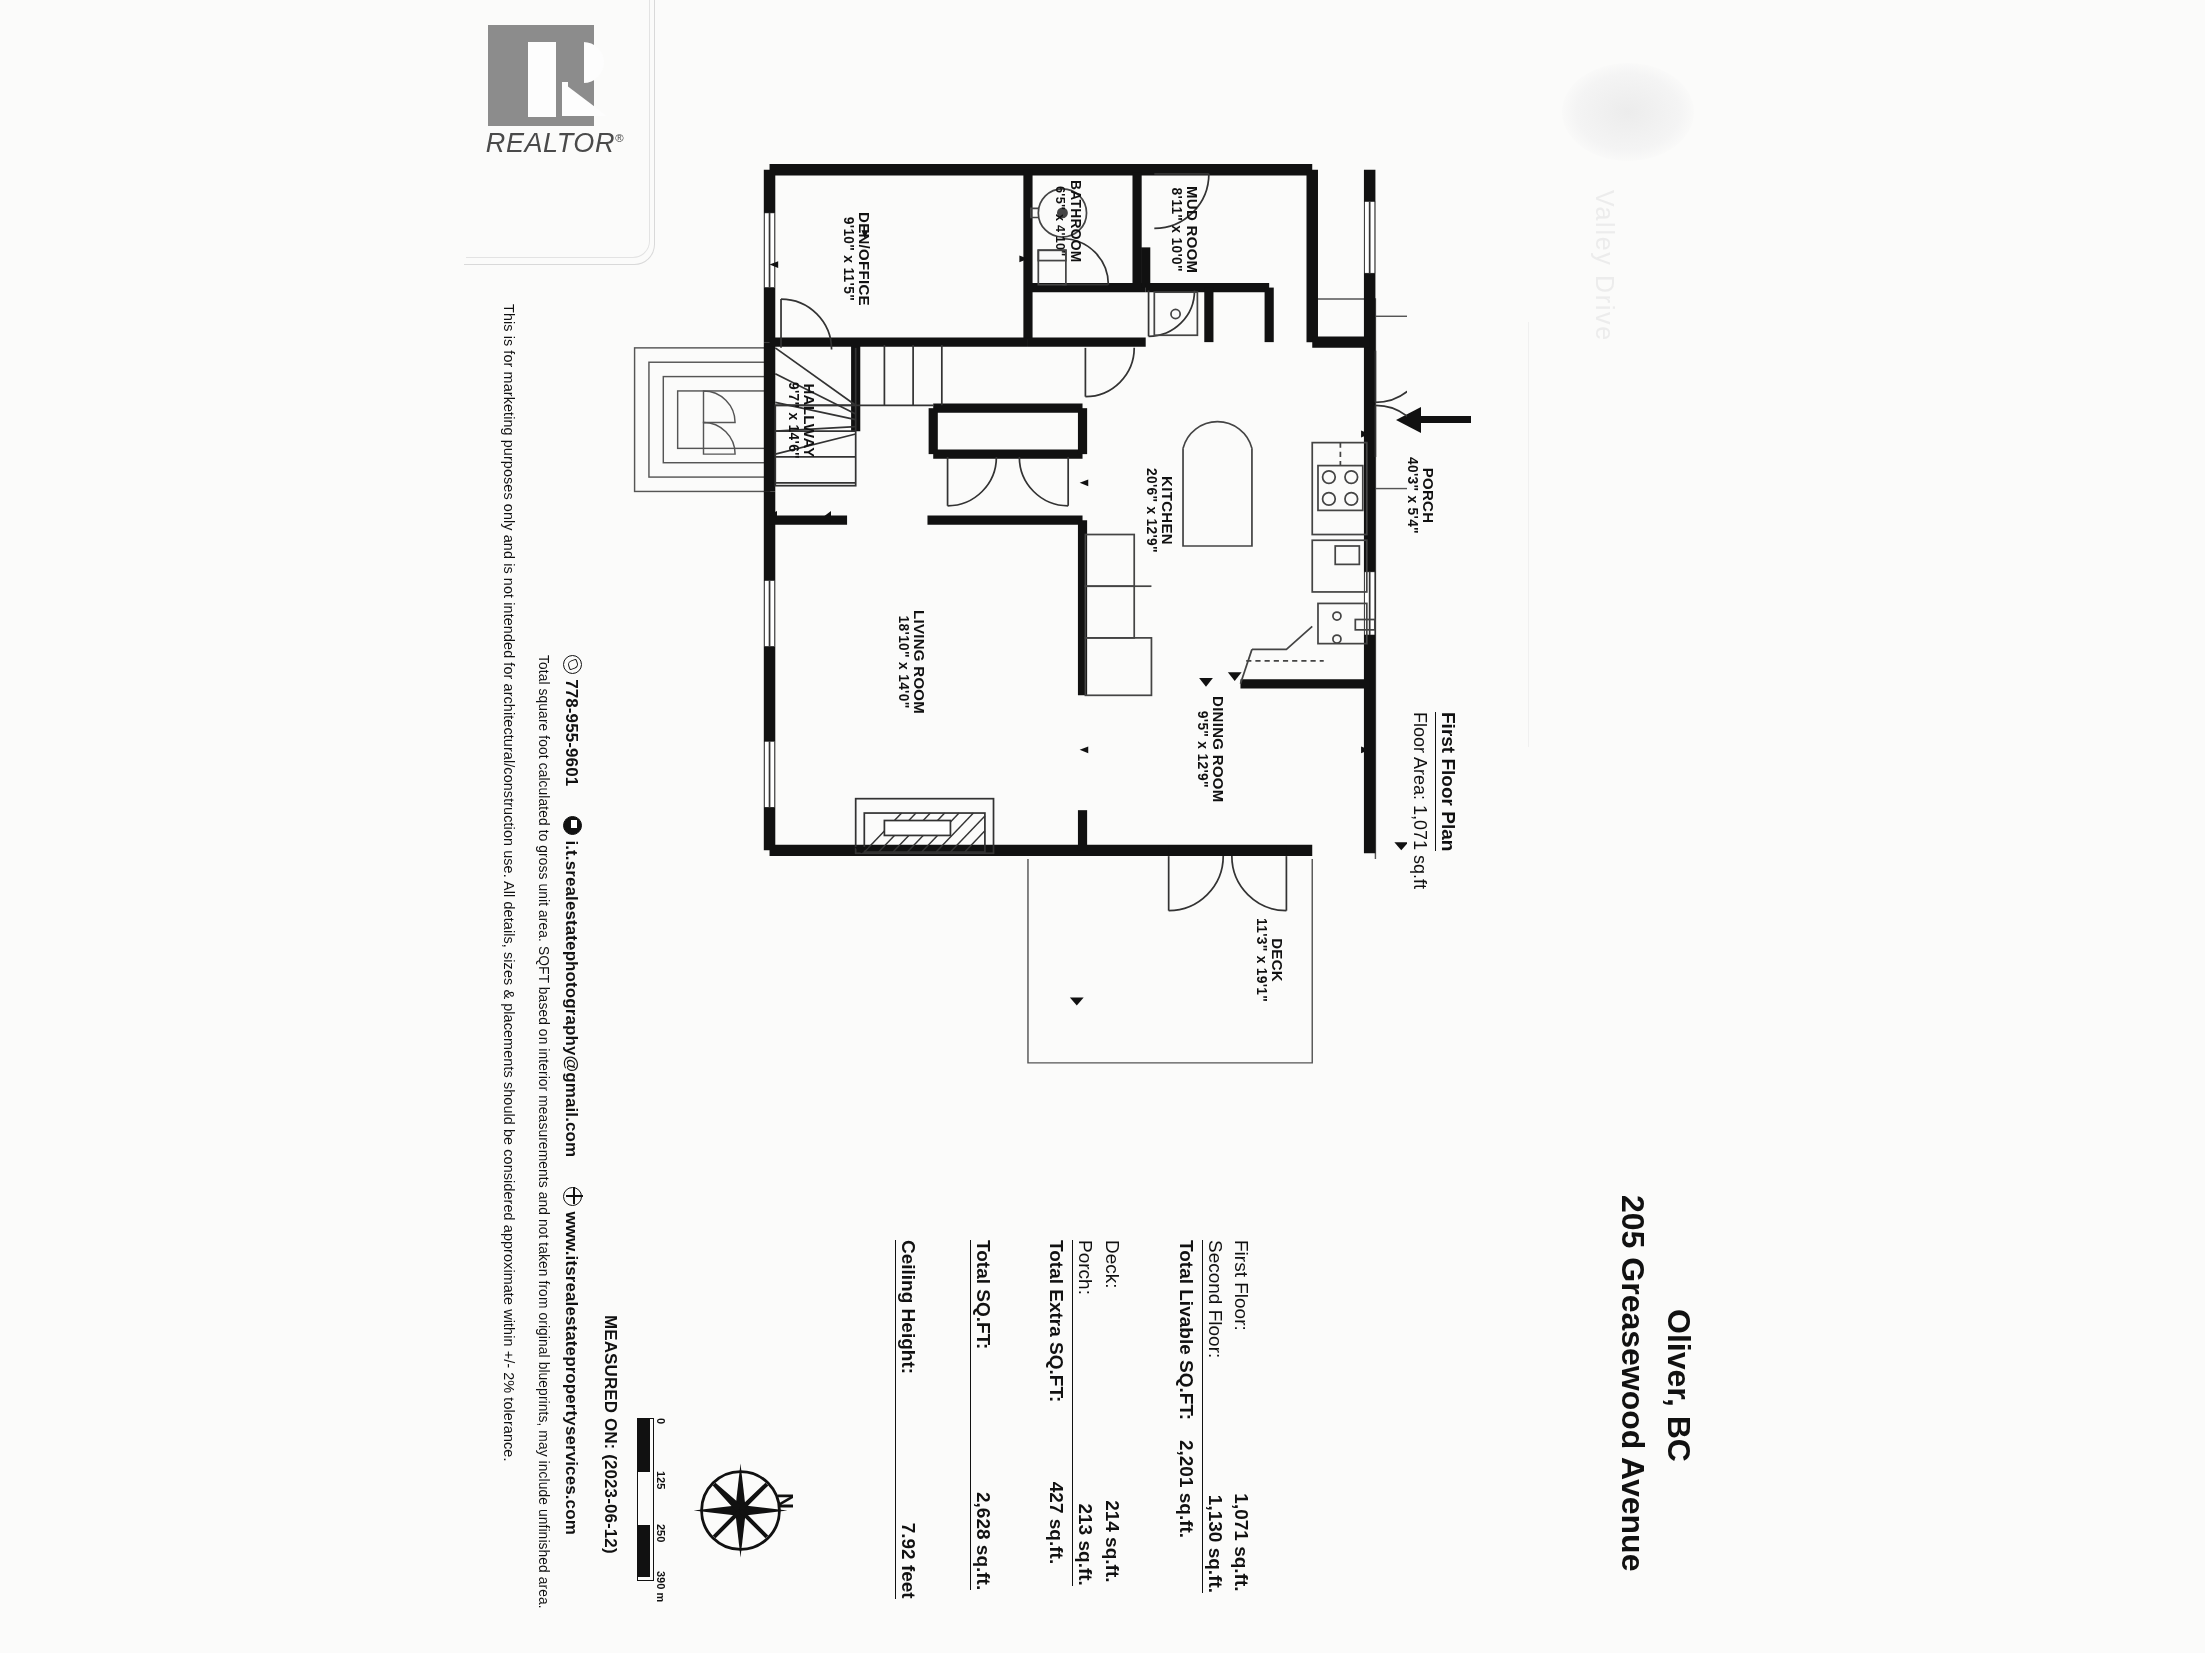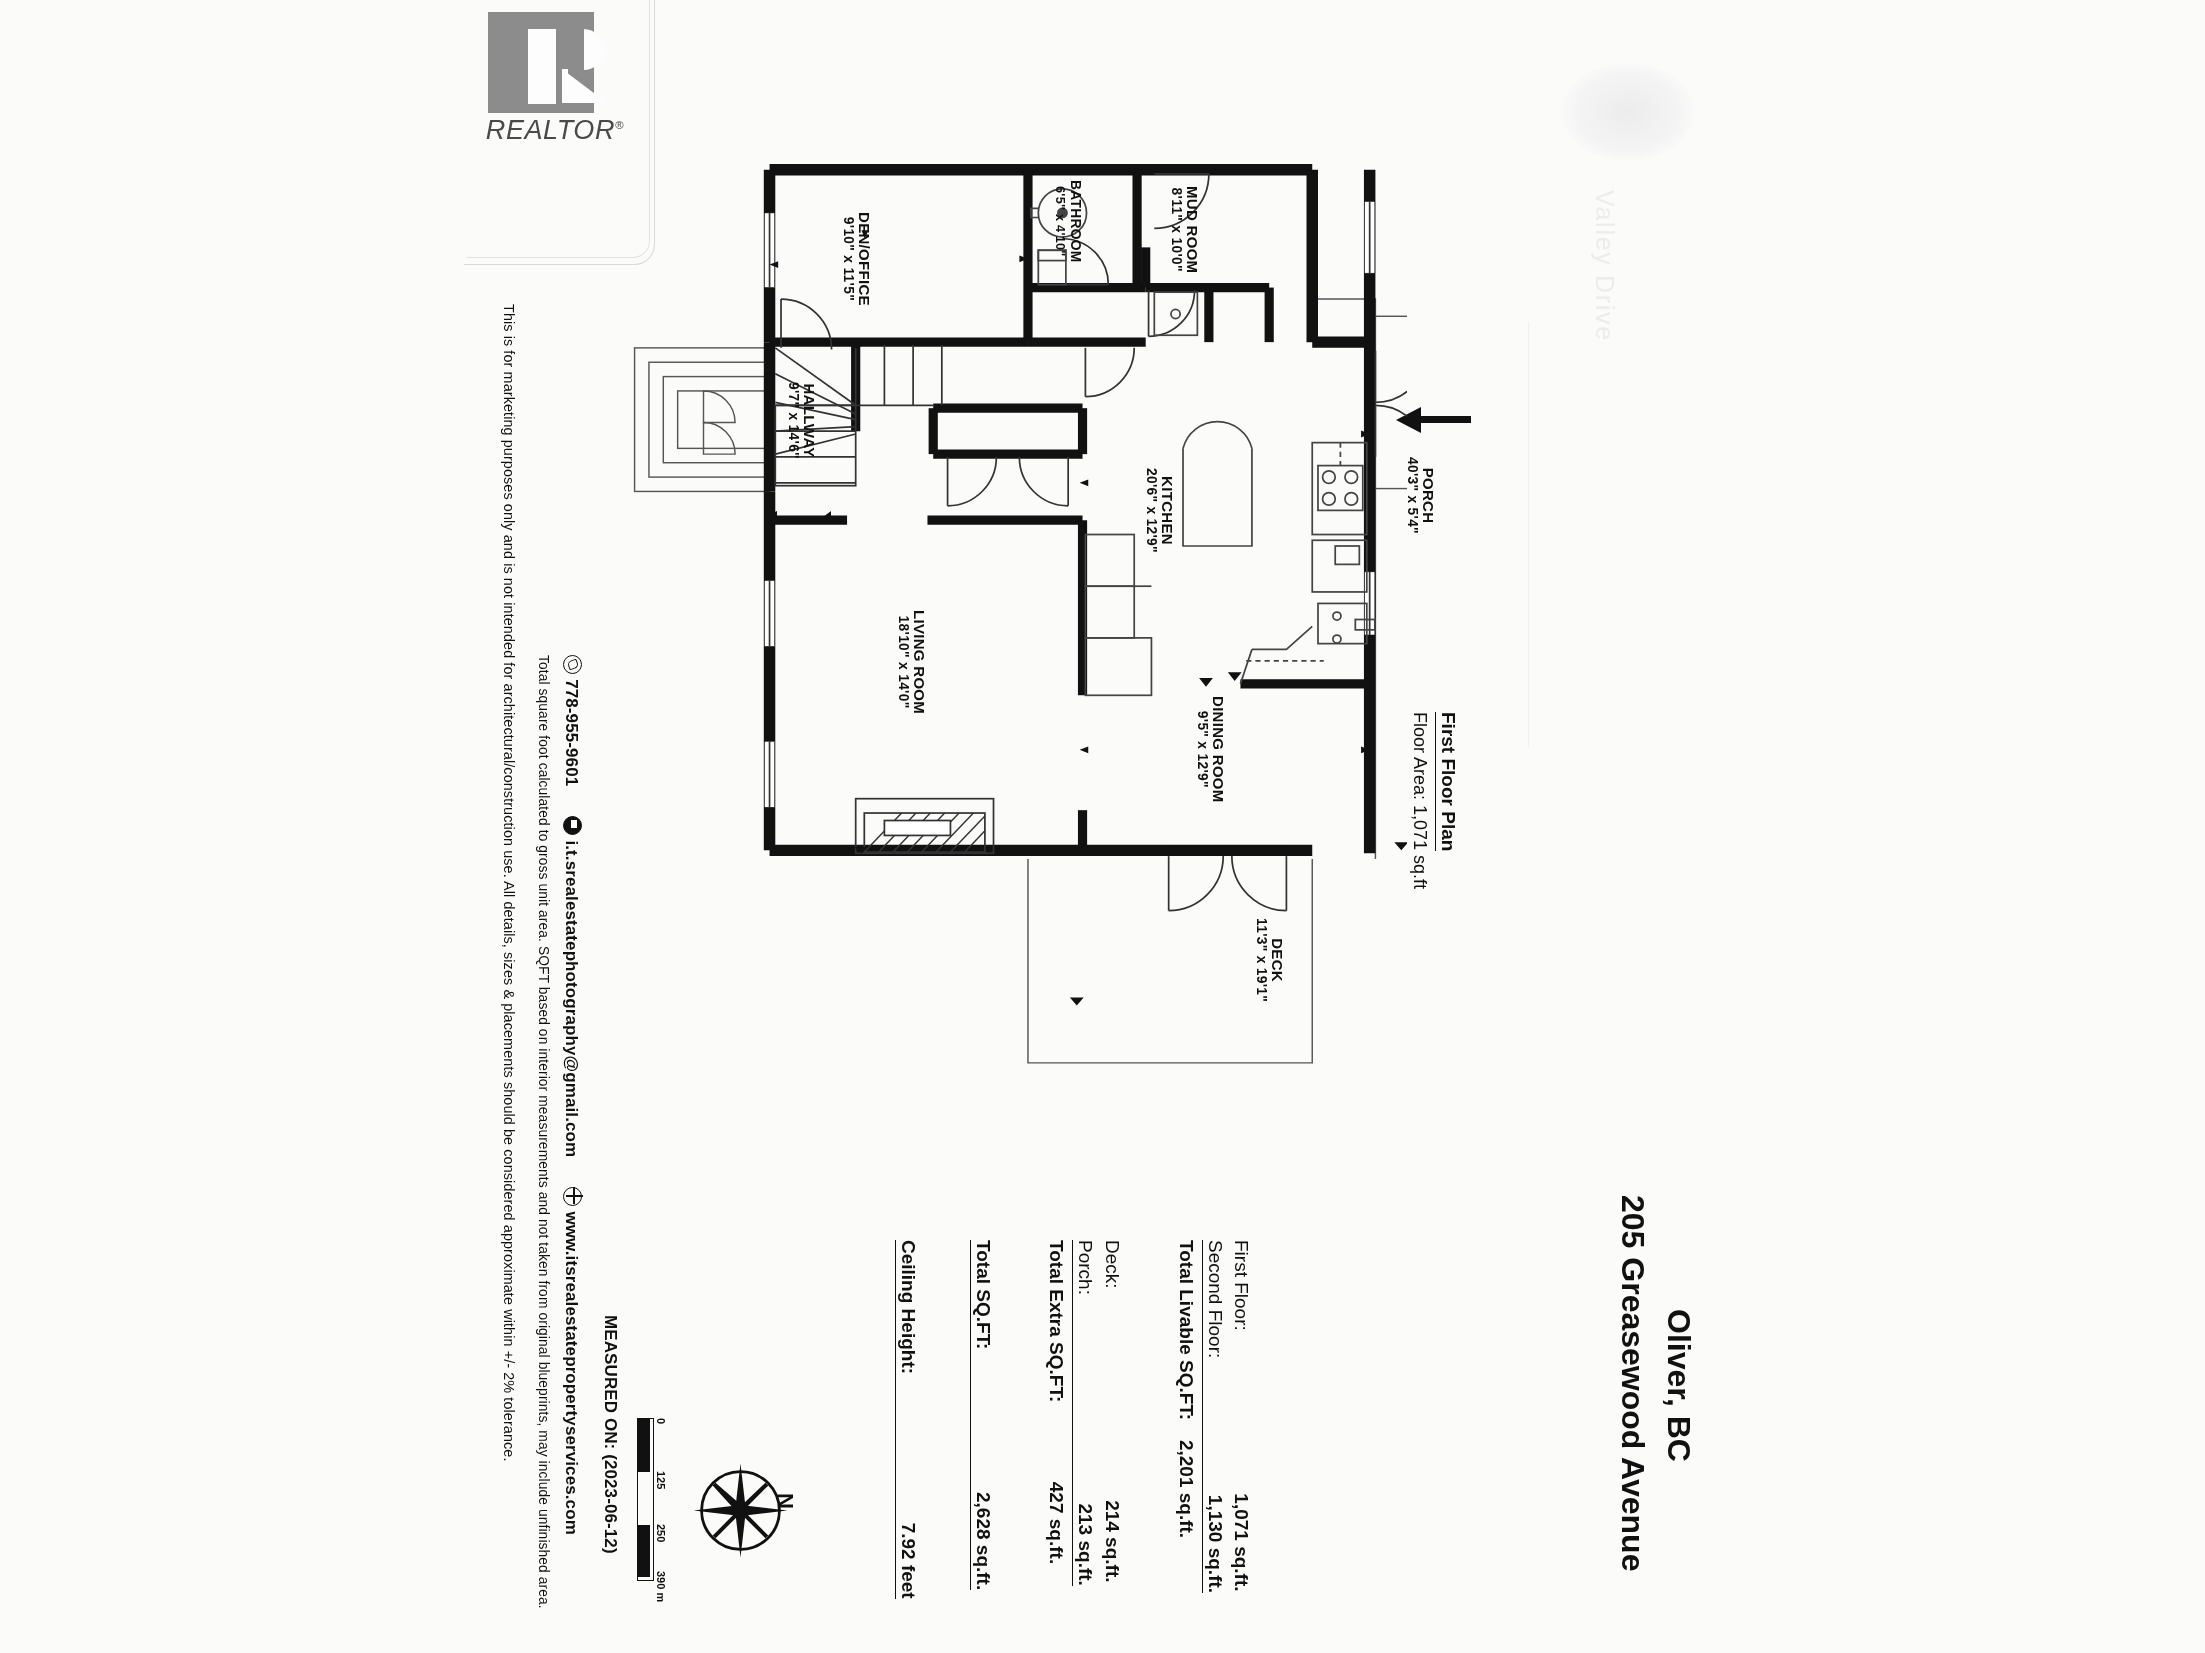--- a/index.html
+++ b/index.html
@@ -1,21 +1,21 @@
 <!DOCTYPE html>
 <html style="font-size:9.2px"><head>
 <meta charset="utf-8">
 <style>
   html,body{margin:0;padding:0;background:#ffffff;}
   body{width:2205px;height:1654px;position:relative;overflow:hidden;
        font-family:"Liberation Sans",sans-serif;color:#111;}
   .page{position:absolute;inset:0;background:#fbfbfa;}
 
   
-  #realtor-logo{position:absolute;left:472px;top:7px;width:172px;height:106px;font-style:italic;}
+  #realtor-logo{position:absolute;left:472px;top:20px;width:172px;height:106px;font-style:italic;}
   #realtor-logo .rblock{position:absolute;left:16px;top:4.6px;width:106px;height:101px;background:#8c8c8c;}
   #realtor-logo .stem{position:absolute;left:40px;top:17px;width:27.6px;height:75px;background:#fdfdfd;}
   #realtor-logo .bowl{position:absolute;left:75px;top:17px;width:41px;height:41px;border-radius:0 50% 50% 0;background:#fdfdfd;}
   #realtor-logo .bowl2{position:absolute;left:75px;top:17px;width:20.7px;height:41px;background:#8c8c8c;}
   #realtor-logo .leg{position:absolute;left:74px;top:57px;width:0;height:0;
         border-left:0 solid transparent;border-bottom:34px solid #fdfdfd;border-right:45px solid transparent;}
   #realtor-logo .legmask{position:absolute;left:74px;top:57px;width:5.7px;height:34px;background:#fdfdfd;}
   #realtor-logo .word{position:absolute;left:13.8px;top:108px;font-size:27px;letter-spacing:0.6px;color:#4a4a4a;}
   #realtor-logo .reg{font-size:11.5px;vertical-align:super;}
   #paper-fold{position:absolute;left:464px;top:0px;width:190px;height:264px;

